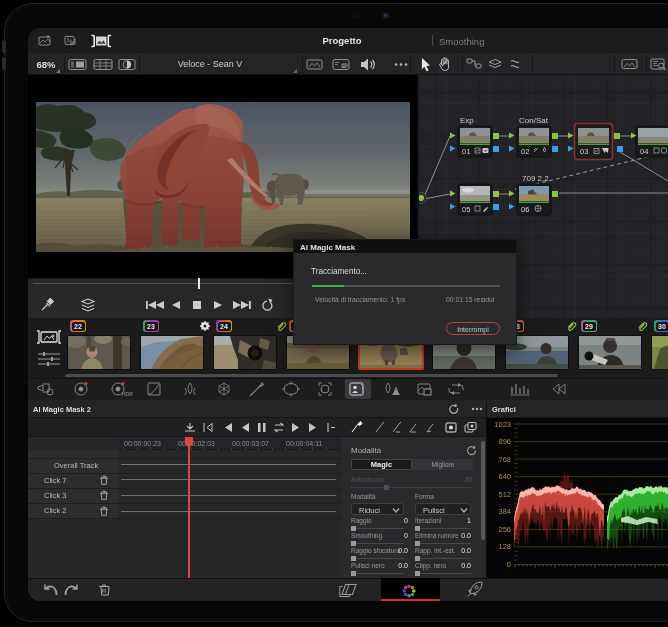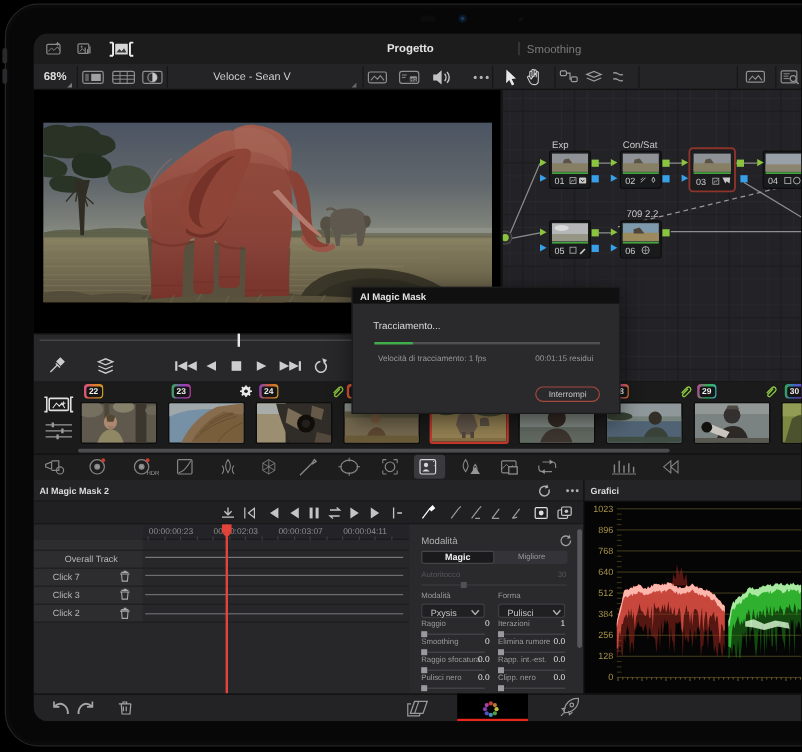--- a/index.html
+++ b/index.html
@@ -637,21 +637,21 @@
       <div style="left:323px;top:431px;width:122px;height:11px;background:#333338;border-radius:2px"></div>
       <div style="left:323px;top:431px;width:61px;height:11px;background:#1a1a1c;border:1px solid #454548;border-radius:2px;color:#f0f0f0;font-size:7.5px;font-weight:bold;text-align:center;line-height:10px">Magic</div>
       <div style="left:385px;top:433px;font-size:6.5px;color:#9a9a9a;width:60px;text-align:center">Migliore</div>
       <div style="left:323px;top:448px;font-size:6.5px;color:#55555a">Autoritocco</div>
       <div style="left:420px;top:448px;font-size:6.5px;color:#55555a;width:24px;text-align:right">30</div>
       <div style="left:323px;top:459px;width:121px;height:1px;background:#3c3c40"></div>
       <div style="left:356px;top:456.5px;width:5px;height:5px;background:#505055"></div>
       <div style="left:323px;top:465px;font-size:6.5px;color:#9a9a9a">Modalità</div>
       <div style="left:387px;top:465px;font-size:6.5px;color:#9a9a9a">Forma</div>
       <div style="left:323px;top:475px;width:53px;height:12px;background:#202023;border:1px solid #3e3e42;border-radius:2.5px;font-size:7.5px;color:#c8c8c8">
-        <span style="left:7px;top:1.5px">Pxysis</span>
+        <span style="left:7px;top:1.5px">Riduci</span>
         <svg style="left:40px;top:3.5px" width="8" height="5" viewBox="0 0 8 5">
           <path d="M1 0.5l3 3.5 3-3.5" stroke="#b0b0b0" fill="none" stroke-width="1.2"></path>
         </svg>
       </div>
       <div style="left:387px;top:475px;width:56px;height:12px;background:#202023;border:1px solid #3e3e42;border-radius:2.5px;font-size:7.5px;color:#c8c8c8">
         <span style="left:7px;top:1.5px">Pulisci</span>
         <svg style="left:44px;top:3.5px" width="8" height="5" viewBox="0 0 8 5">
           <path d="M1 0.5l3 3.5 3-3.5" stroke="#b0b0b0" fill="none" stroke-width="1.2"></path>
         </svg>
       </div>

